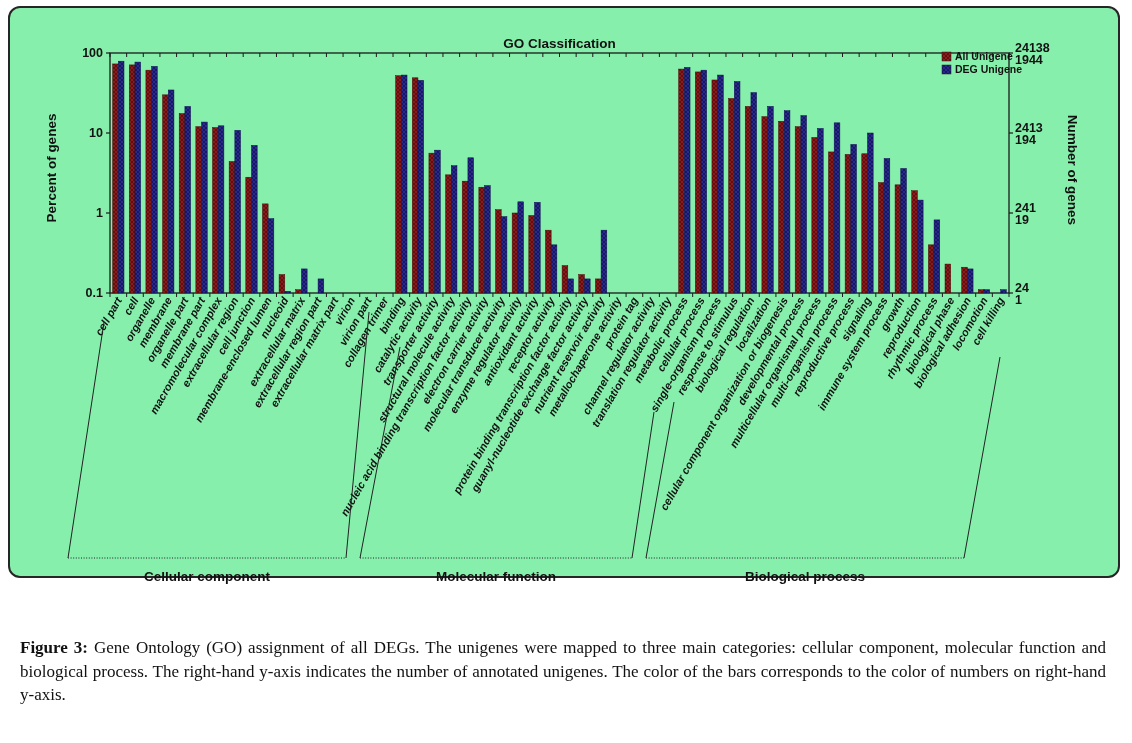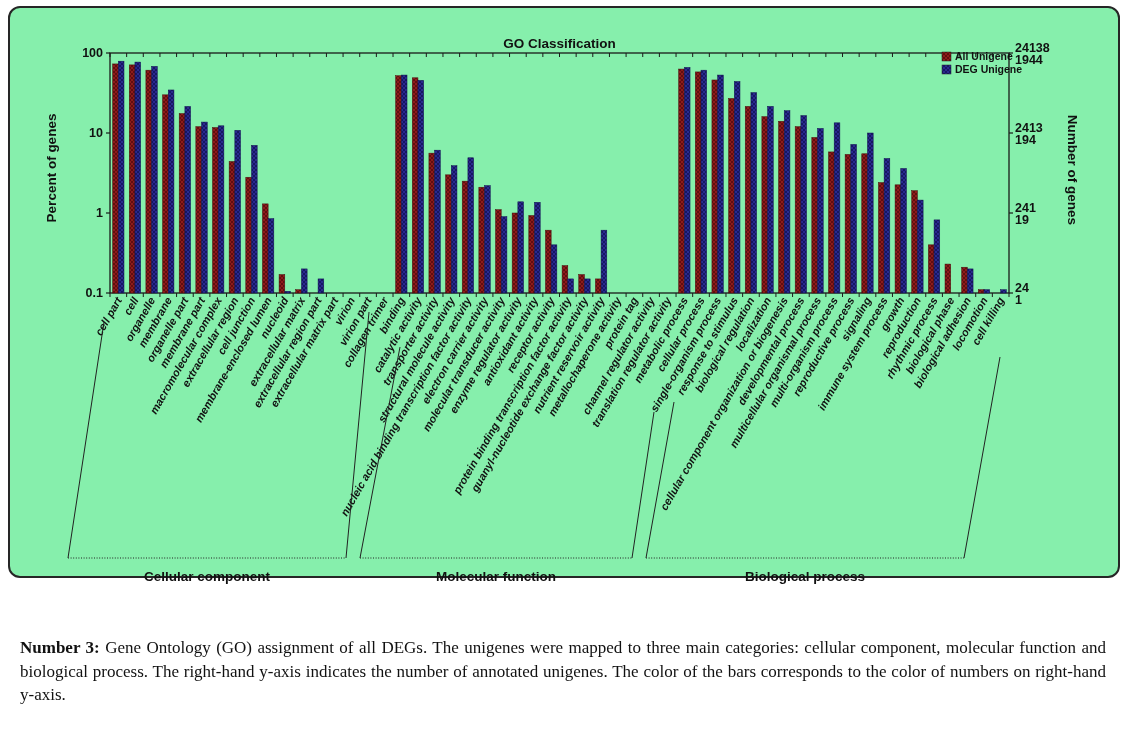--- a/index.html
+++ b/index.html
@@ -323,14 +323,14 @@
         <line x1="350" y1="550" x2="622" y2="550" stroke="#222" stroke-width="1" stroke-dasharray="1,1.6"></line>
         <line x1="644" y1="404" x2="622" y2="550" stroke="#222" stroke-width="1"></line>
         <text x="486" y="573" text-anchor="middle" font-size="13.5" font-weight="bold">Molecular function</text>
         <line x1="664" y1="394" x2="636" y2="550" stroke="#222" stroke-width="1"></line>
         <line x1="636" y1="550" x2="954" y2="550" stroke="#222" stroke-width="1" stroke-dasharray="1,1.6"></line>
         <line x1="990" y1="349" x2="954" y2="550" stroke="#222" stroke-width="1"></line>
         <text x="795" y="573" text-anchor="middle" font-size="13.5" font-weight="bold">Biological process</text>
       </g>
   </svg>
 
-  <p class="caption"><b>Number 3:</b><span> Gene Ontology (GO) assignment of all DEGs. The unigenes were mapped to three main categories: cellular component, molecular function and biological process. The right-hand y-axis indicates the number of annotated unigenes. The color of the bars corresponds to the color of numbers on right-hand y-axis.</span></p>
+  <p class="caption"><b>Figure 3:</b><span> Gene Ontology (GO) assignment of all DEGs. The unigenes were mapped to three main categories: cellular component, molecular function and biological process. The right-hand y-axis indicates the number of annotated unigenes. The color of the bars corresponds to the color of numbers on right-hand y-axis.</span></p>
 </div>
 
 </body></html>

